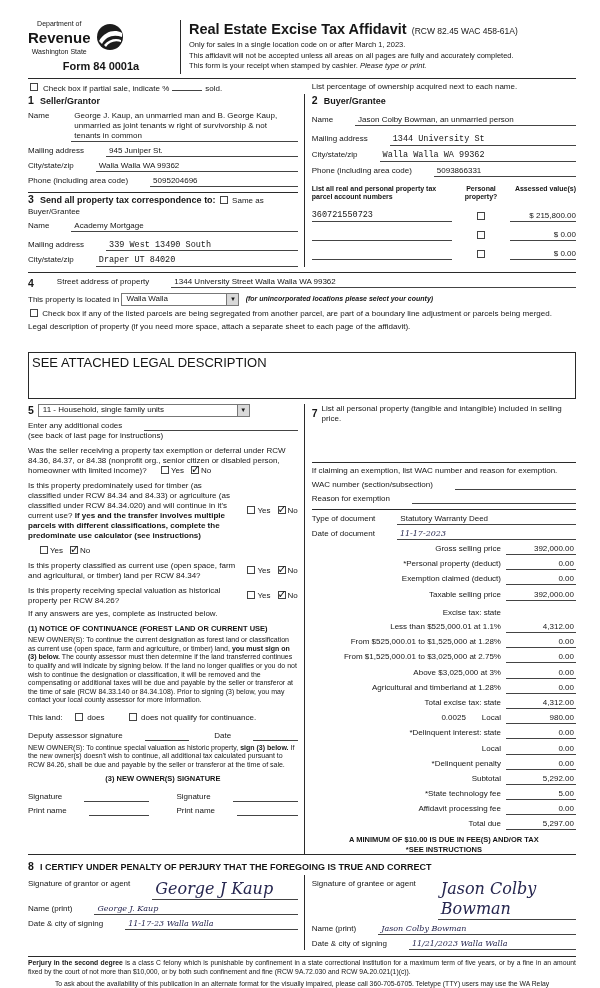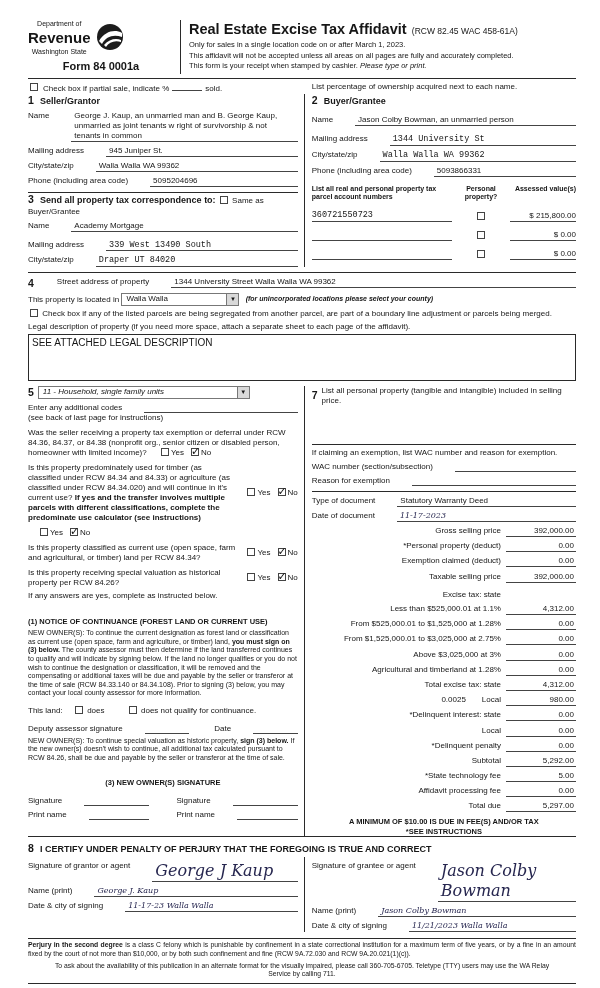--- a/index.html
+++ b/index.html
@@ -46,30 +46,30 @@
   .pt-head { display:flex; gap:6px; font-size:7px; font-weight:bold; }
   .pt-row { display:flex; gap:6px; margin-top:8px; align-items:flex-end; }
   .pt-c1 { flex:1; } .pt-c2 { width:46px; text-align:center; } .pt-c3 { width:66px; text-align:right; }
   .pt-field { border-bottom:1px solid #444; min-height:10px; }
   
   .s4 { margin-top:4px; }
   .combo { display:inline-flex; align-items:center; border:1px solid #777; background:#fff; height:13px; vertical-align:middle; }
   .combo-txt { padding:0 4px; flex:1; white-space:nowrap; overflow:hidden; }
   .combo-arrow { width:12px; align-self:stretch; background:#d9d9d9; border-left:1px solid #777;
                  font-size:6px; display:flex; align-items:center; justify-content:center; }
-  .combo-county { width:118px; } .combo-use { width:212px;font-style:italic; }
-  .legalbox { border:1px solid #2a2a2a; height:47px; margin-top:2px; padding:2px 3px; font-size:10px; }
+  .combo-county { width:118px; } .combo-use { width:212px; }
+  .legalbox { border:1px solid #2a2a2a; height:47px; margin-top:20px; padding:2px 3px; font-size:13px; }
   .snote { font-size:7px; font-weight:bold; font-style:italic; margin-left:4px; }
   
   .q { display:flex; margin-top:5px; align-items:center; }
   .qt { flex:1; }
   .yn { white-space:nowrap; margin-left:5px; }
   .yn .cb { margin:0 2px 0 7px; }
   .small { font-size:7px; line-height:1.22; }
-  .ntitle { font-weight:bold; font-size:7.5px; margin-top:16px; }
+  .ntitle { font-weight:bold; font-size:7.5px; margin-top:5px; }
   .center { text-align:center; }
   
   .trow { display:flex; justify-content:flex-end; align-items:baseline; margin-top:4.2px; }
   .tlabel { text-align:right; }
   .tval { width:70px; border-bottom:1px solid #444; text-align:right; padding:0 2px; margin-left:5px; min-height:10px; }
   .tval.noline { border-bottom:none; }
   .tprefix { margin-right:16px; }
   .s7space { height:38px; }
   .mt3 { margin-top:3px; } .mt5 { margin-top:5px; } .mt8 { margin-top:8px; }
   

